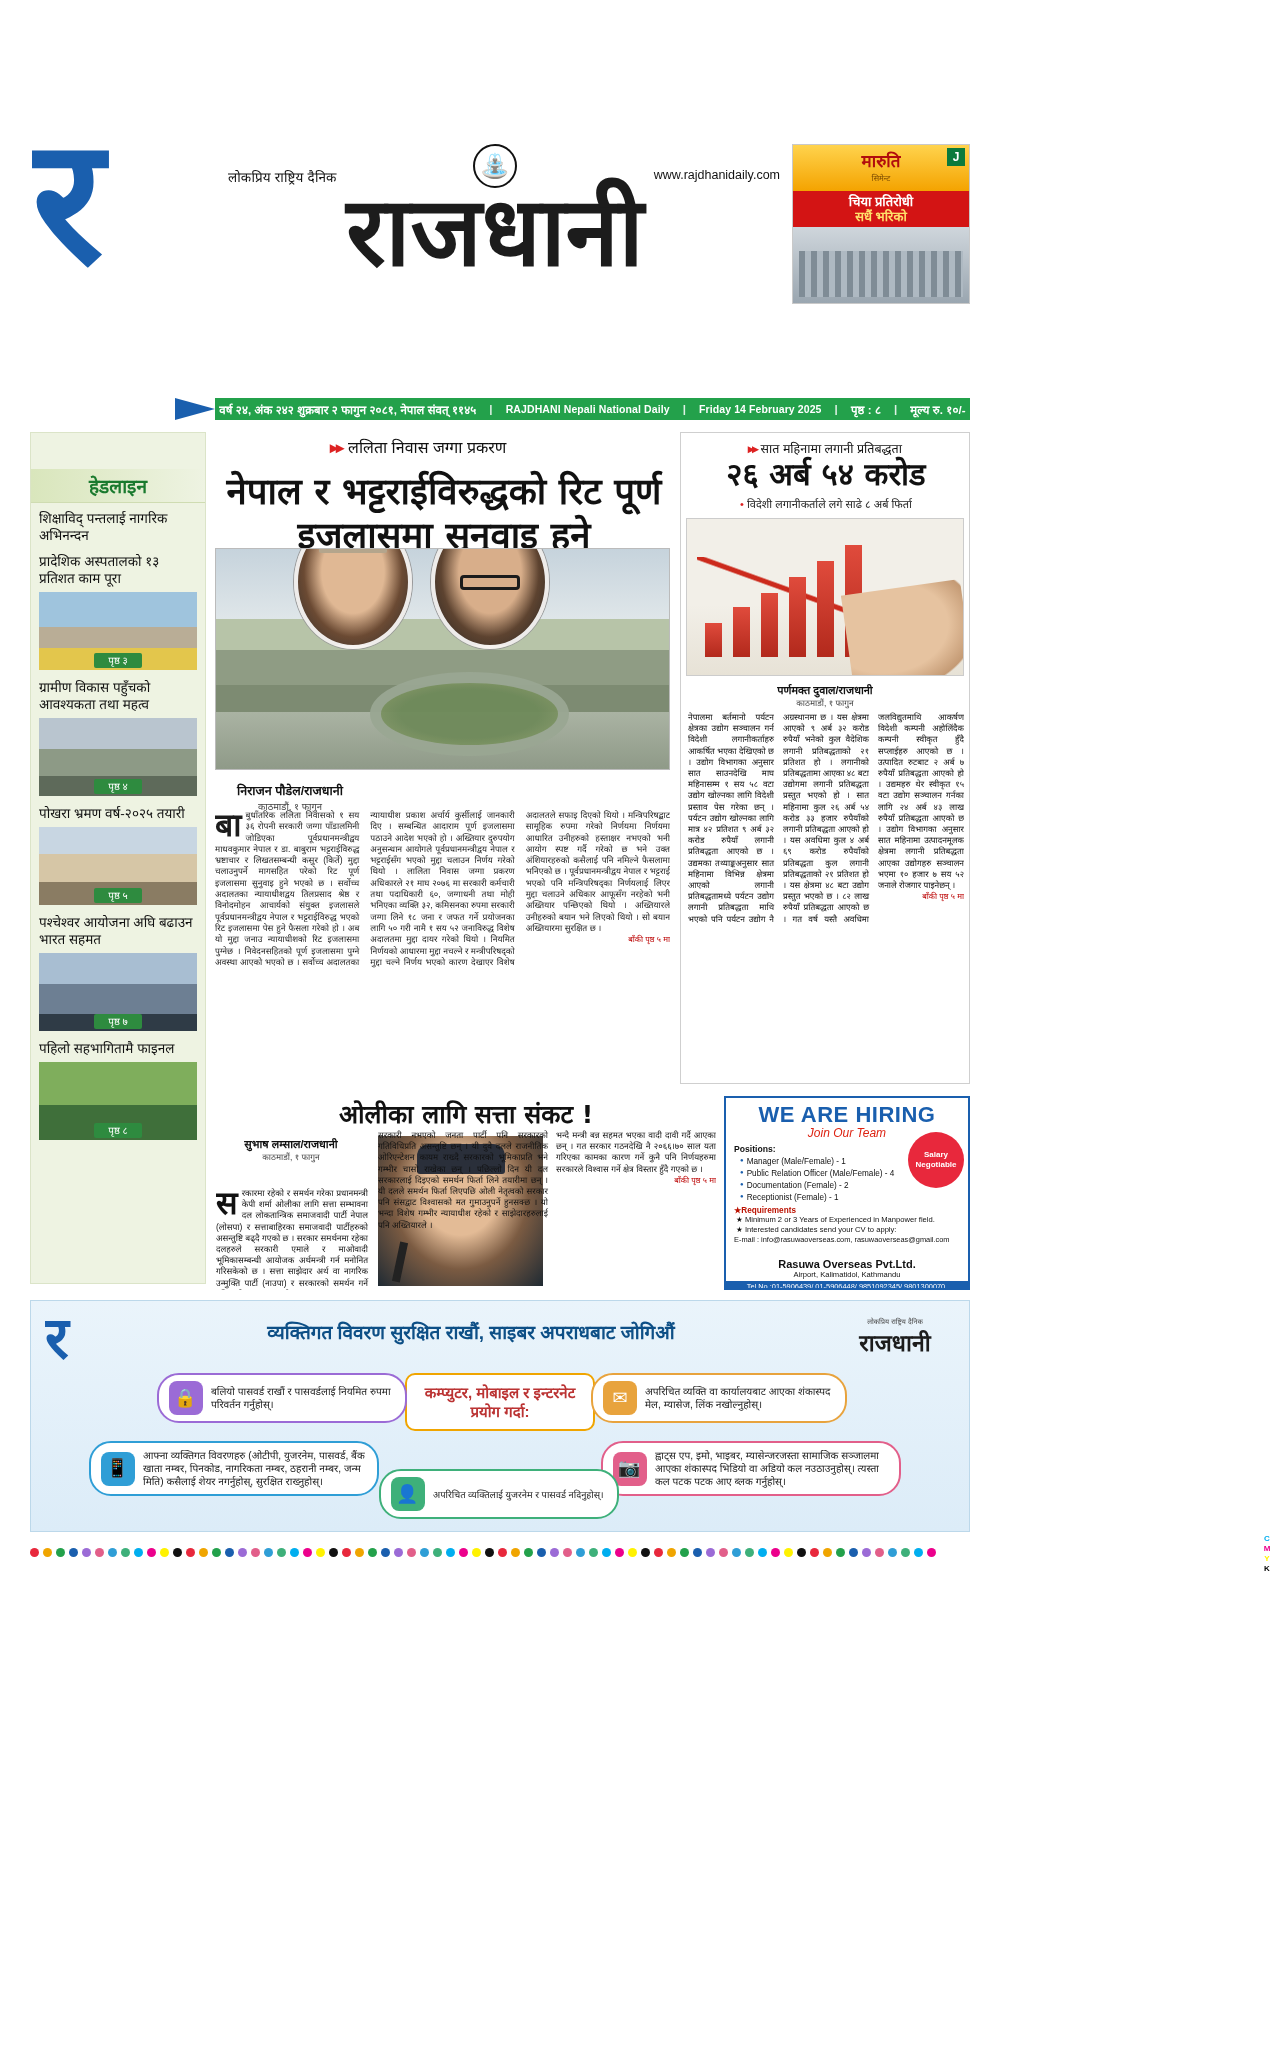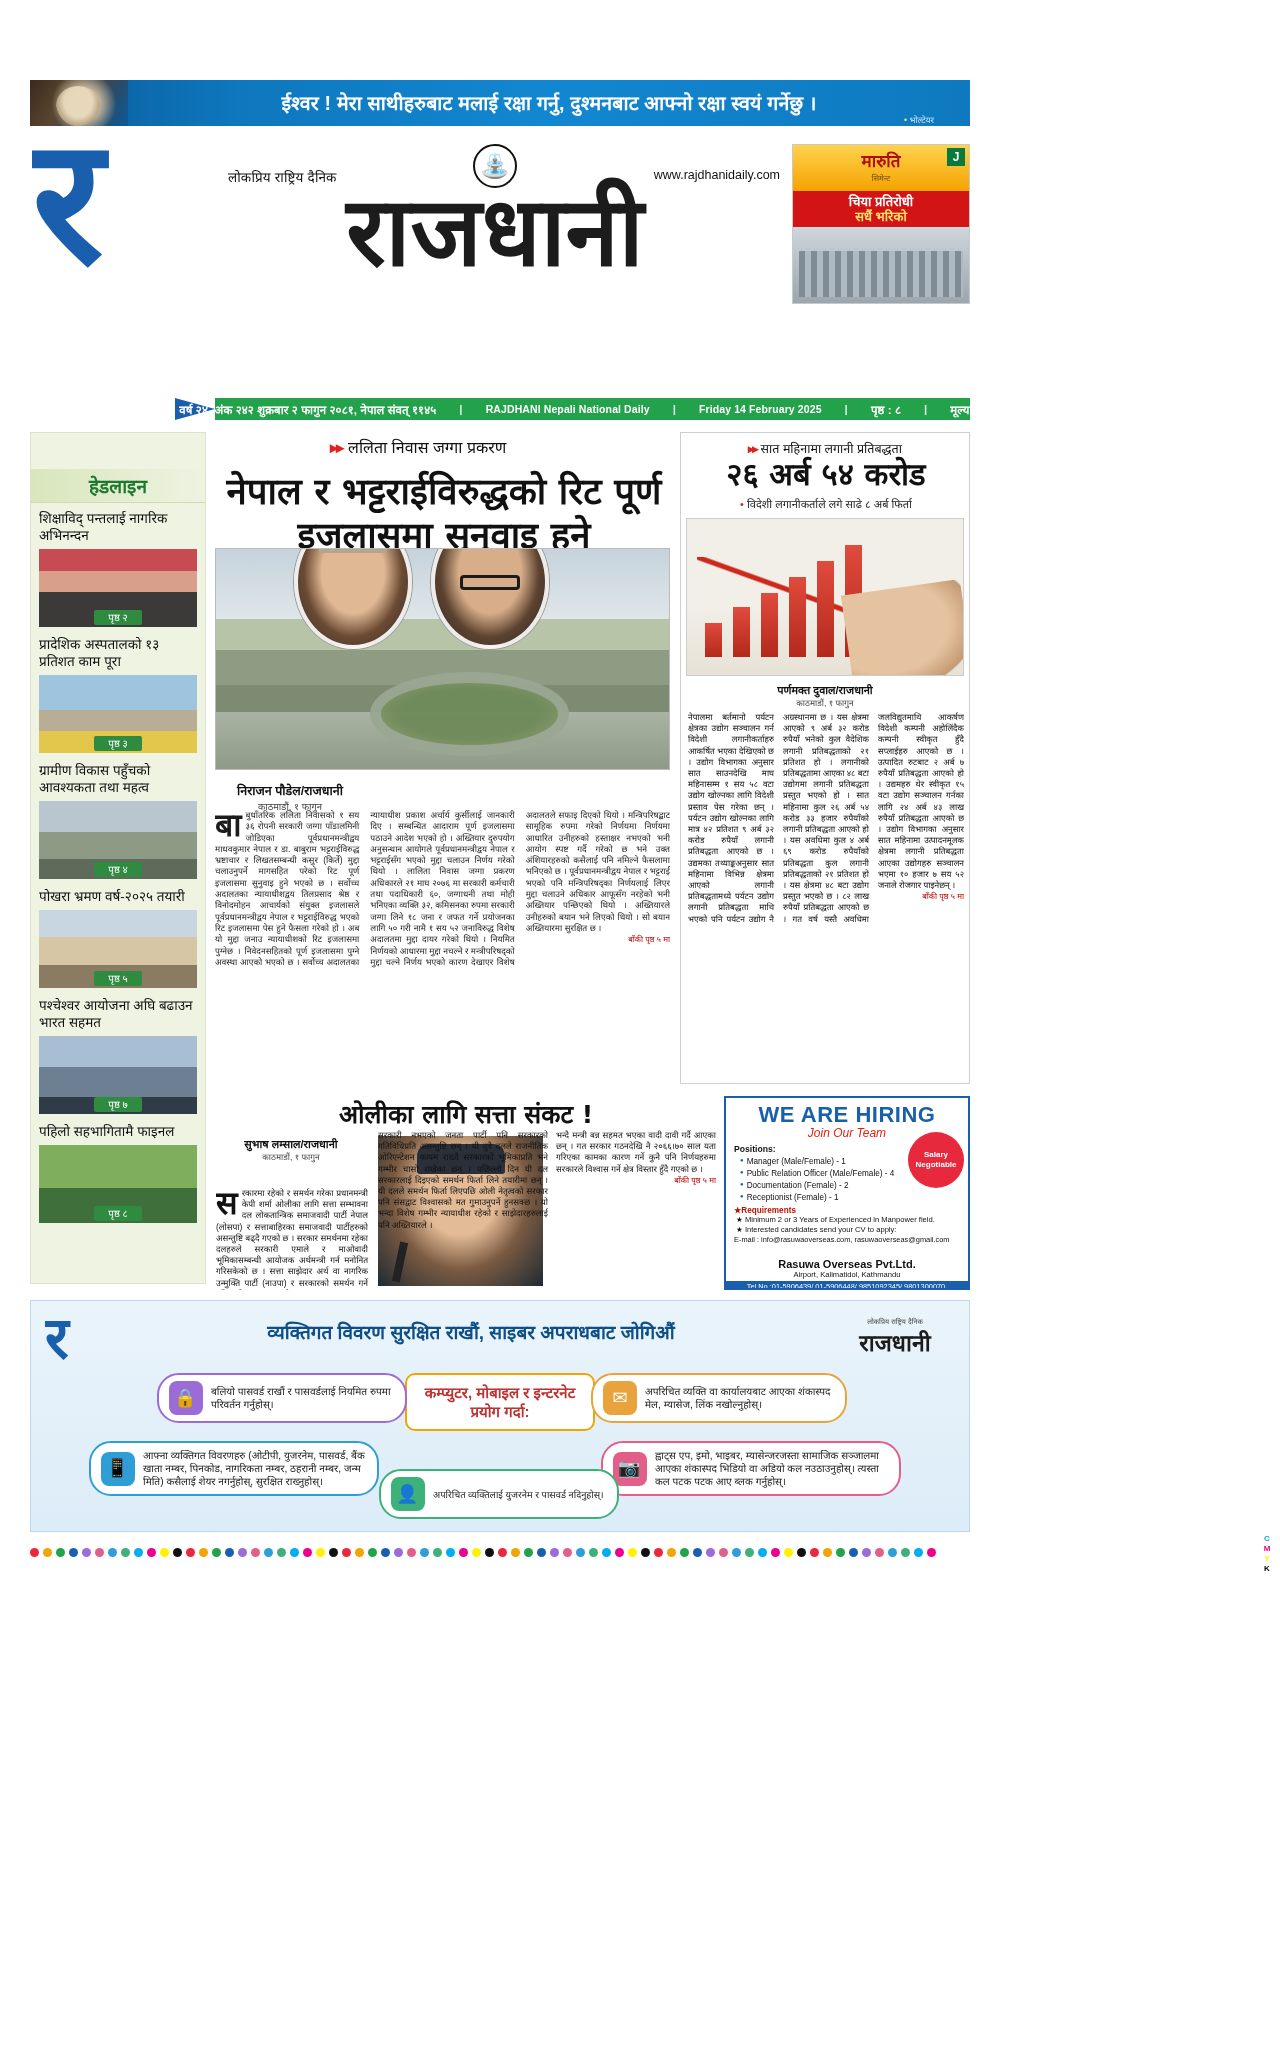--- a/index.html
+++ b/index.html
@@ -87,21 +87,21 @@
   }
   .mast-ad .logo-sq{
     position:absolute; right:4px; top:3px; width:18px; height:18px; background:#0a7a3c; color:#fff;
     font-size:12px; text-align:center; line-height:18px; font-weight:bold;
   }
 
   
   .datebar {
     position:absolute; left:215px; top:398px; width:755px; height:22px;
     background:#23a14b; color:#fff; display:flex; align-items:center; justify-content:center;
-    font-size:11.5px; font-weight:bold; gap:16px; white-space:nowrap; letter-spacing:.1px;
+    font-size:11.5px; font-weight:bold; gap:6px; white-space:nowrap; letter-spacing:.1px;
   }
   .datebar .sep{ padding:0 7px; opacity:.85; }
   .datebar .en{ font-size:10.5px; }
   .datebar-arrow{
     position:absolute; left:175px; top:398px; width:0;height:0;
     border-top:11px solid transparent; border-bottom:11px solid transparent;
     border-left:40px solid #1a5fae;
   }
 
   
@@ -342,28 +342,20 @@
     font-size:8px; font-weight:bold; line-height:10px; text-align:center;
   }
   .cmyk .c{ color:#00aeef; } .cmyk .m{ color:#ec008c; }
   .cmyk .y{ color:#fff200; } .cmyk .k{ color:#000; }
 </style>
 </head>
 <body>
 
 <div class="page">
 
-  <div class="quote-bar">
-    <div class="quote-portrait"></div>
-    <div class="quote-text">ईश्वर ! मेरा साथीहरुबाट मलाई रक्षा गर्नु, दुश्मनबाट आफ्नो रक्षा स्वयं गर्नेछु ।</div>
-    <div class="quote-src">
-      <span class="dot">•</span>
-      <span>भोल्टेयर</span>
-    </div>
-  </div>
 
   <div class="masthead">
     <div class="logo-mark">र</div>
     <div class="mast-center">
       <div class="mast-tag">लोकप्रिय राष्ट्रिय दैनिक</div>
       <div class="mast-emblem">⛲</div>
       <div class="mast-url">www.rajdhanidaily.com</div>
       <div class="mast-title">राजधानी</div>
     </div>
     <div class="mast-ad">
@@ -390,23 +382,20 @@
     <span class="sep">|</span>
     <span>पृष्ठ : ८</span>
     <span class="sep">|</span>
     <span>मूल्य रु. १०/-</span>
   </div>
 
   <div class="sidebar">
     <div class="sb-head">हेडलाइन</div>
     <div class="sb-item">
       <div class="sb-title">शिक्षाविद् पन्तलाई नागरिक अभिनन्दन</div>
-      <div class="sb-photo ph1">
-        <div class="sb-badge">पृष्ठ २</div>
-      </div>
     </div>
     <div class="sb-item">
       <div class="sb-title">प्रादेशिक अस्पतालको १३ प्रतिशत काम पूरा</div>
       <div class="sb-photo ph2">
         <div class="sb-badge">पृष्ठ ३</div>
       </div>
     </div>
     <div class="sb-item">
       <div class="sb-title">ग्रामीण विकास पहुँचको आवश्यकता तथा महत्व</div>
       <div class="sb-photo ph3">

